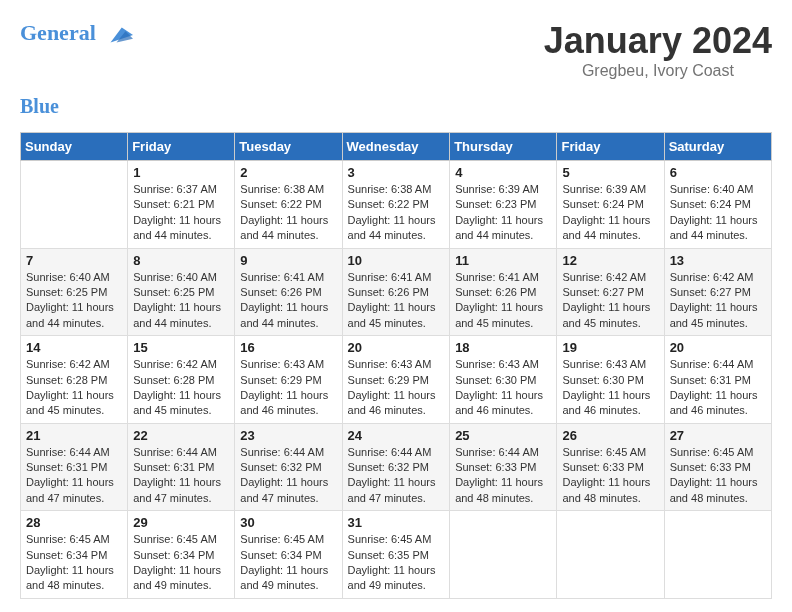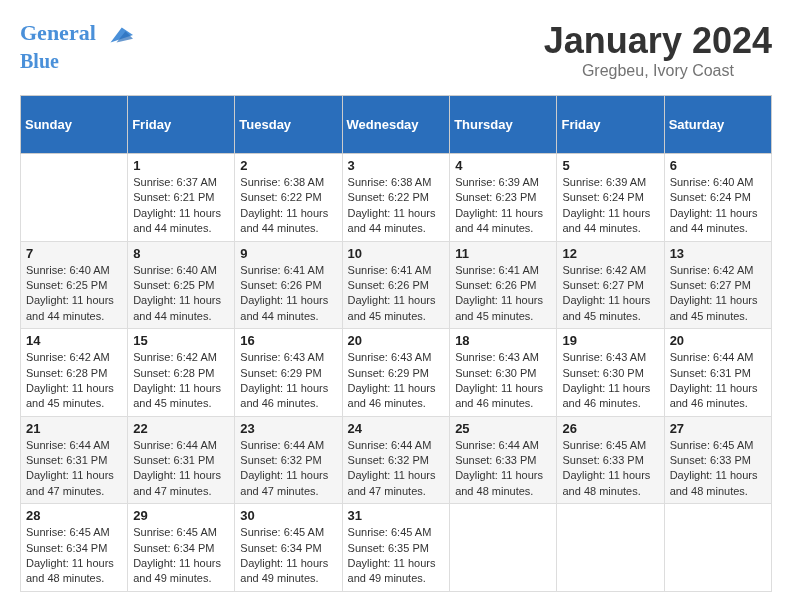--- a/index.html
+++ b/index.html
@@ -48,21 +48,21 @@
       color: #737373;
     }
     .calendar-table {
       width: 100%;
       border-collapse: collapse;
       font-size: 11px;
     }
     .calendar-table th {
       background-color: #2a6ebb;
       color: #fff;
-      padding: 21px 4px;
+      padding: 6px 4px;
       text-align: left;
       font-size: 13px;
       font-weight: bold;
       border: 1px solid #ccc;
     }
     .calendar-table td {
       border: 1px solid #ddd;
       vertical-align: top;
       padding: 4px 5px;
       width: 108px;
@@ -96,21 +96,21 @@
     <div>
       <div style="display:flex;align-items:center;">
         <div class="logo-text">
           <span>General</span>
           <svg class="logo-icon" viewBox="0 0 40 30" style="display:inline-block;vertical-align:middle;margin-left:2px;">
             <polygon points="10,25 25,5 40,15" fill="#4a90d9"></polygon>
             <polygon points="18,25 30,10 40,20" fill="#2a6ebb" opacity="0.7"></polygon>
           </svg>
         </div>
       </div>
-      <div class="logo-text" style="color:#4a90d9;font-size:20px;">
+      <div class="logo-text" style="color:#4a90d9;font-size:20px;margin-top:45px;">
         <span>Blue</span>
       </div>
     </div>
   </div>
   <div class="title-block">
     <div class="month-title">January 2024</div>
     <div class="location-title">Gregbeu, Ivory Coast</div>
   </div>
 </div>
 

